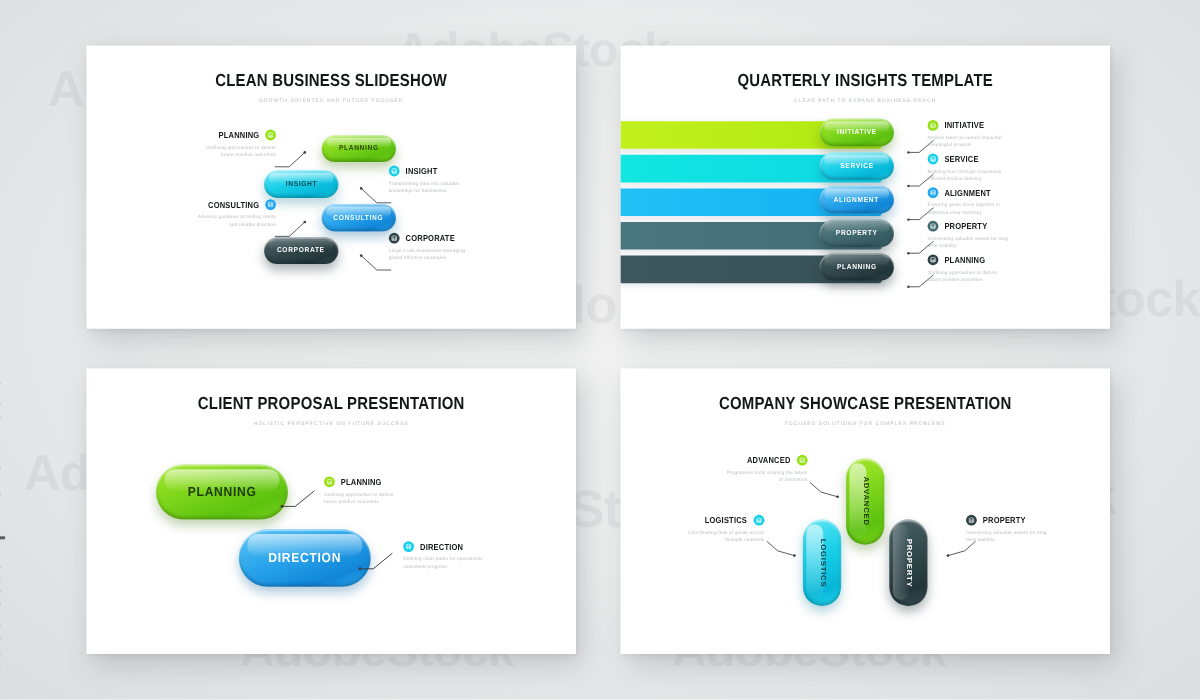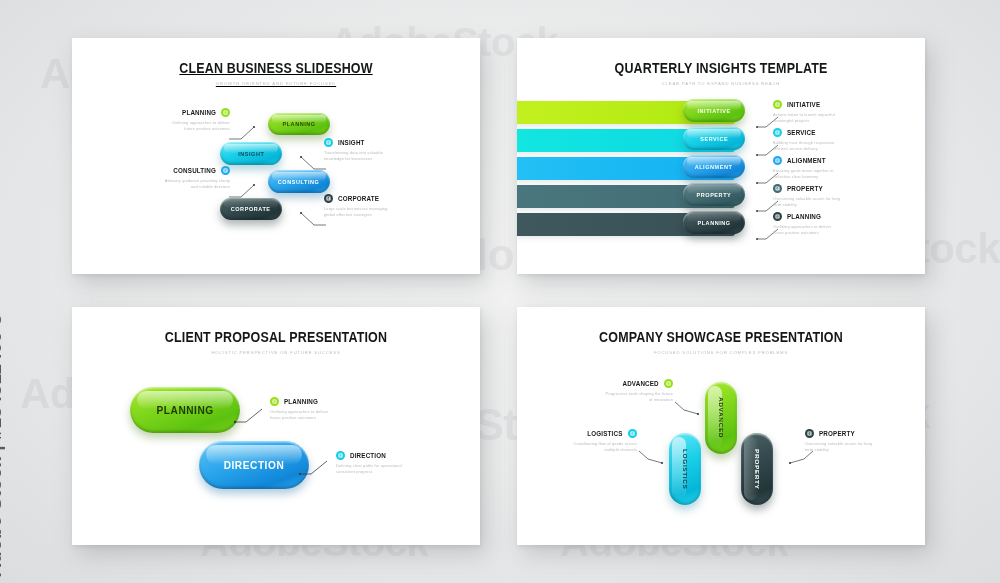--- a/index.html
+++ b/index.html
@@ -24,21 +24,21 @@
     font-size:19px; font-weight:700; color:#5a5a5e;
     letter-spacing:0.4px; white-space:nowrap; z-index:30;
   }
 
   
   .slide {
     position:absolute; background:#fff;
     box-shadow: 6px 9px 22px rgba(110,115,120,0.30), 1px 2px 4px rgba(120,125,130,0.16);
     overflow:hidden; z-index:10;
   }
-  #slide1 { left:72px;  top:38px;  width:408px; height:236px;text-decoration:underline; }
+  #slide1 { left:72px;  top:38px;  width:408px; height:236px; }
   #slide2 { left:517px; top:38px;  width:408px; height:236px; }
   #slide3 { left:72px;  top:307px; width:408px; height:238px; }
   #slide4 { left:517px; top:307px; width:408px; height:238px; }
 
   .s-title {
     text-align:center; font-weight:700; color:#141718;
     font-size:14.5px; letter-spacing:0.2px;
     transform:scaleX(0.86); margin-top:22px;
     font-family:"Liberation Sans", sans-serif;
   }

